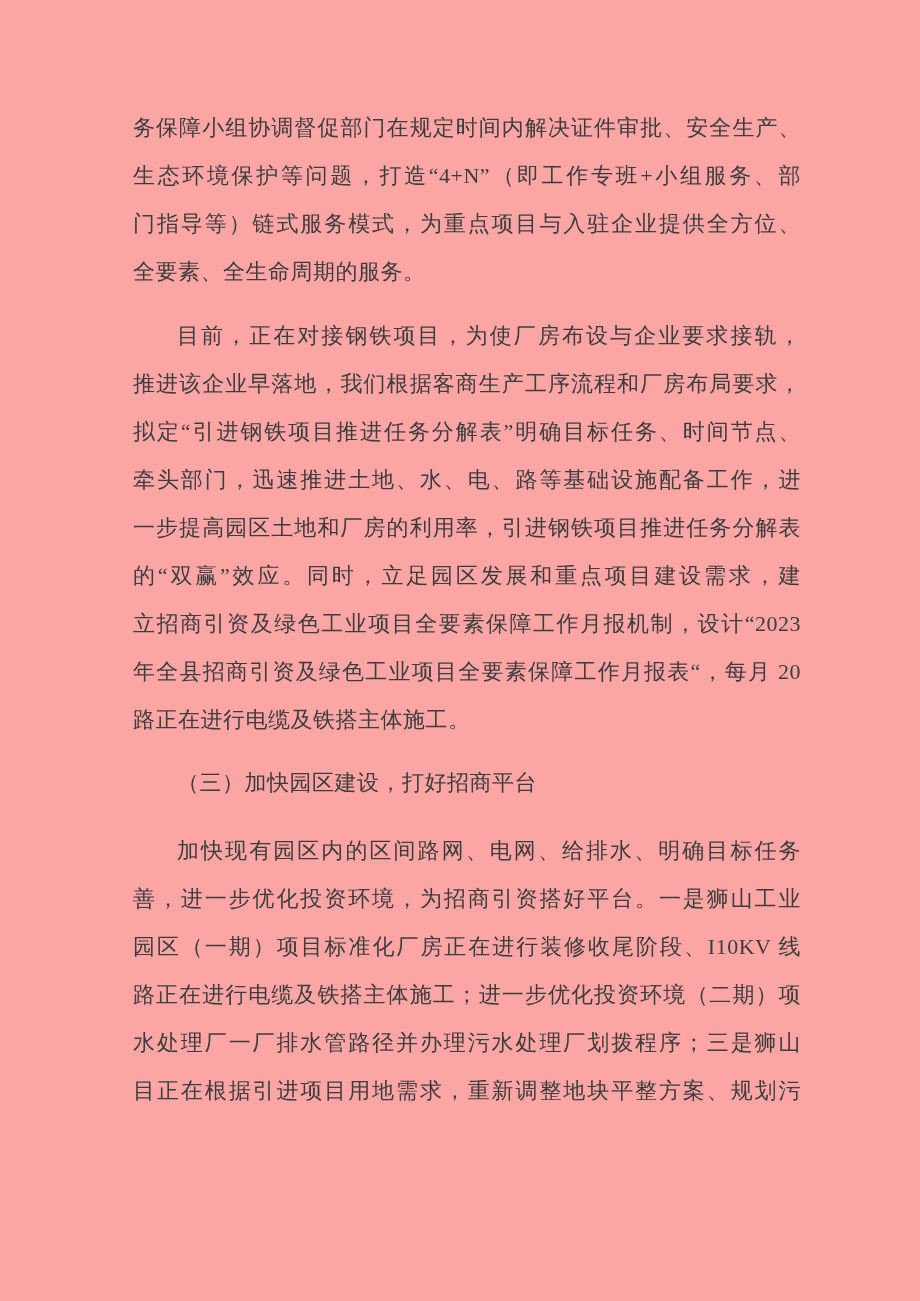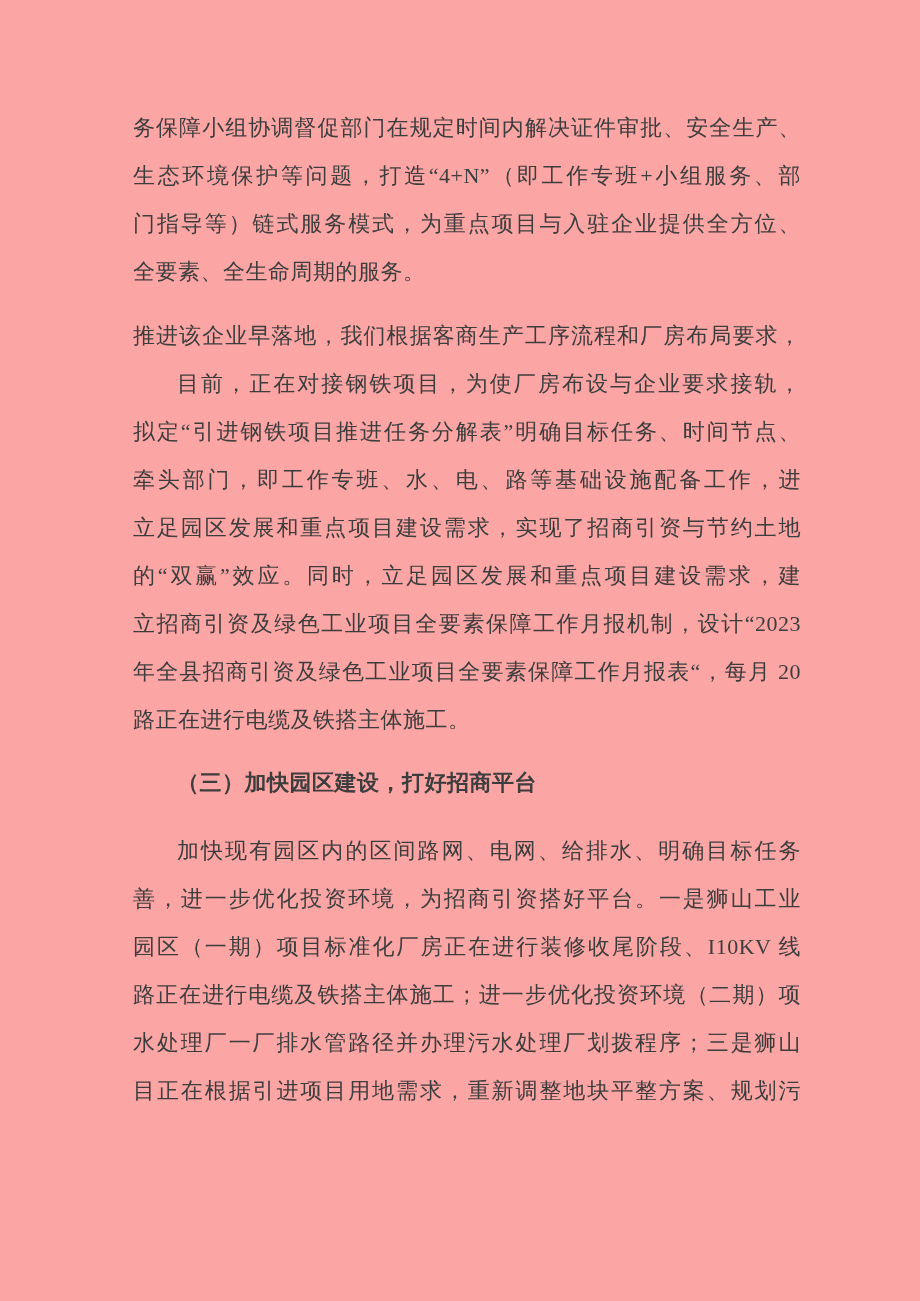--- a/index.html
+++ b/index.html
@@ -30,21 +30,20 @@
   }
   .para {
     margin: 16px 0 0 0;
   }
   .para:first-child {
     margin-top: 0;
   }
   .para.heading {
     margin-top: 15px;
     margin-bottom: 20px;
-    font-weight: bold;
   }
   .line {
     height: 48px;
     line-height: 48px;
     text-align: justify;
     text-align-last: justify;
     overflow: hidden;
     letter-spacing: 0.5px;
   }
   .line.last-line {
@@ -59,25 +58,25 @@
 
 <div class="page" style="background: #fca5a5; padding-left: 32px;">
   <div class="doc-body" style="color: rgb(61, 61, 61);">
       <div class="para">
         <div class="line">务保障小组协调督促部门在规定时间内解决证件审批、安全生产、</div>
         <div class="line">生态环境保护等问题，打造“4+N”（即工作专班+小组服务、部</div>
         <div class="line">门指导等）链式服务模式，为重点项目与入驻企业提供全方位、</div>
         <div class="line last-line">全要素、全生命周期的服务。</div>
       </div>
       <div class="para">
+        <div class="line first-indent">目前，正在对接钢铁项目，为使厂房布设与企业要求接轨，</div>
         <div class="line">推进该企业早落地，我们根据客商生产工序流程和厂房布局要求，</div>
-        <div class="line first-indent">目前，正在对接钢铁项目，为使厂房布设与企业要求接轨，</div>
         <div class="line">拟定“引进钢铁项目推进任务分解表”明确目标任务、时间节点、</div>
-        <div class="line">牵头部门，即工作专班、水、电、路等基础设施配备工作，进</div>
-        <div class="line">立足园区发展和重点项目建设需求，实现了招商引资与节约土地</div>
+        <div class="line">牵头部门，迅速推进土地、水、电、路等基础设施配备工作，进</div>
+        <div class="line">一步提高园区土地和厂房的利用率，引进钢铁项目推进任务分解表</div>
         <div class="line">的“双赢”效应。同时，立足园区发展和重点项目建设需求，建</div>
         <div class="line">立招商引资及绿色工业项目全要素保障工作月报机制，设计“2023</div>
         <div class="line">年全县招商引资及绿色工业项目全要素保障工作月报表“，每月 20</div>
         <div class="line last-line">路正在进行电缆及铁搭主体施工。</div>
       </div>
       <div class="para heading">
         <div class="line first-indent last-line">（三）加快园区建设，打好招商平台</div>
       </div>
       <div class="para">
         <div class="line first-indent">加快现有园区内的区间路网、电网、给排水、明确目标任务</div>

